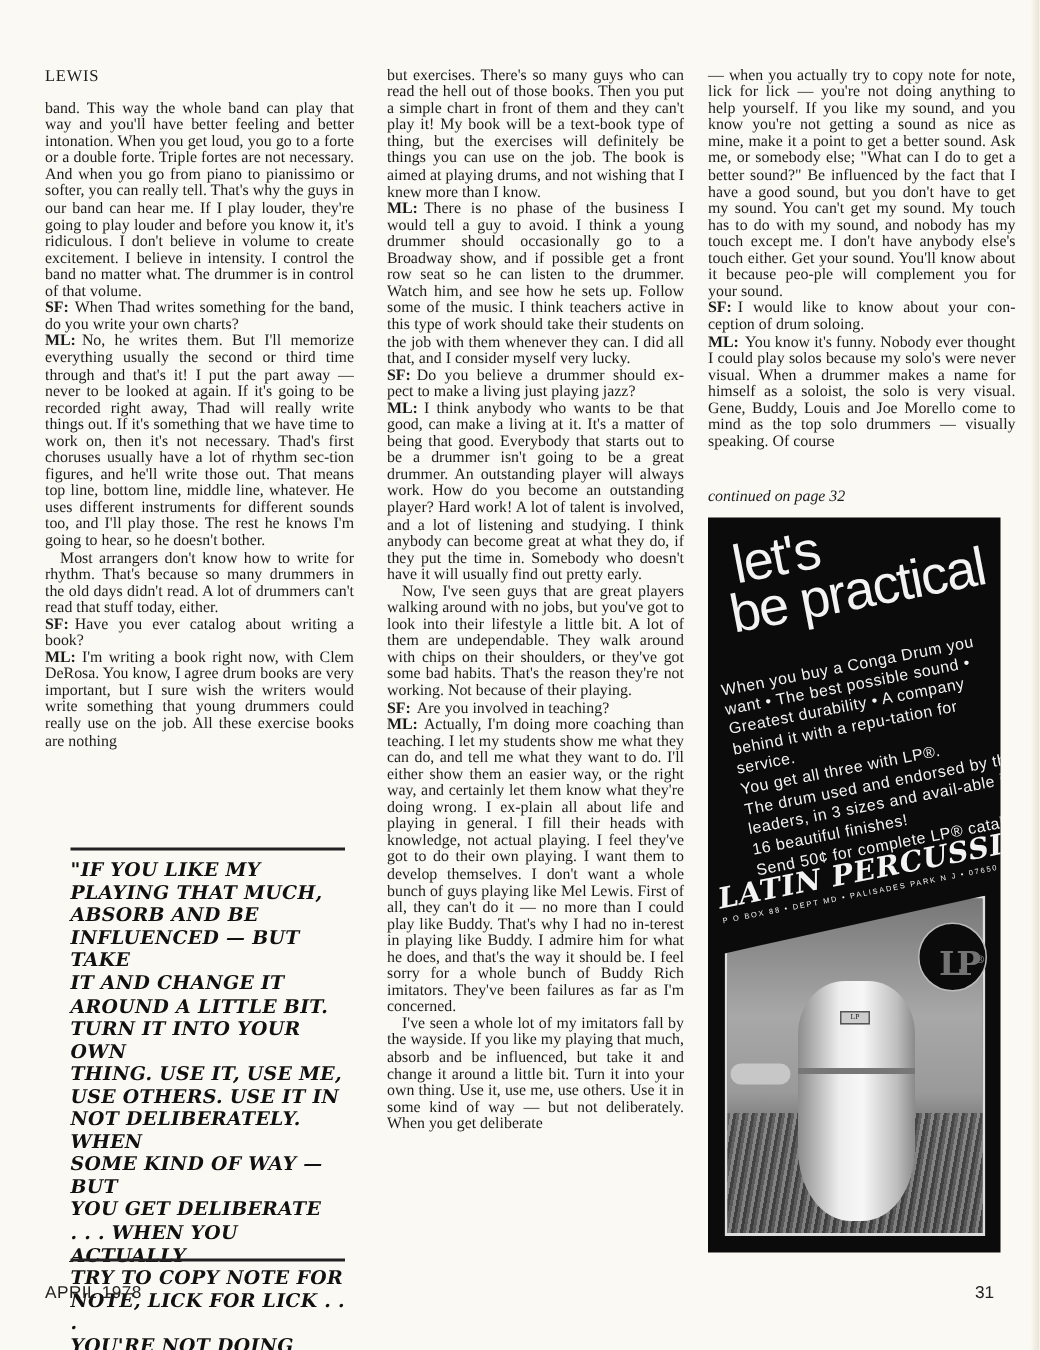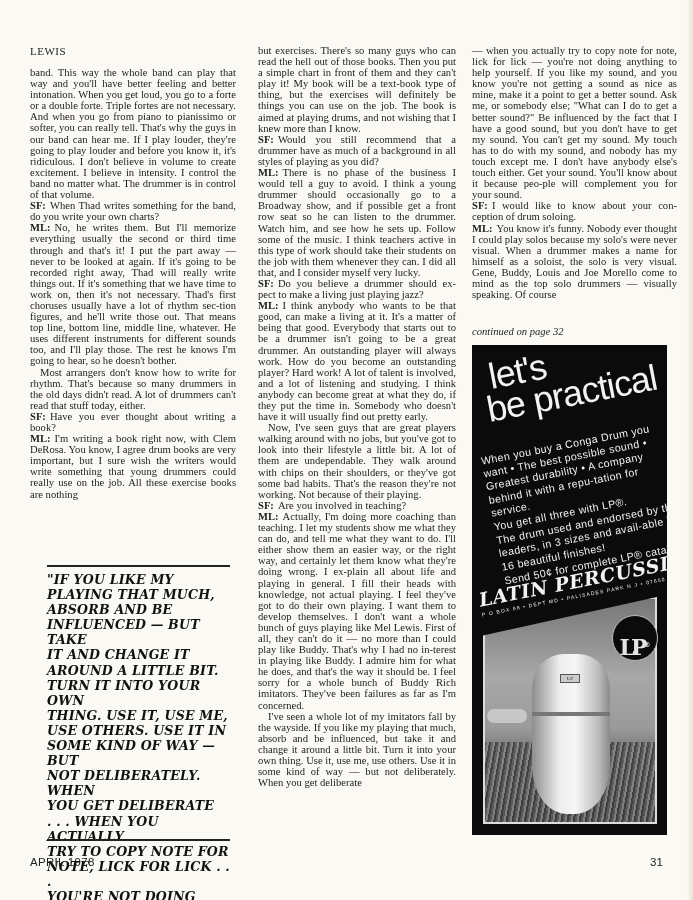--- a/index.html
+++ b/index.html
@@ -94,44 +94,43 @@
   }
   .ad-photo .drum .band {
     position: absolute; left: 0; top: 58px; width: 100%; height: 4px; background: #777;
   }
   .ad-photo .drum .badge {
     position: absolute; left: 28px; top: 20px; width: 18px; height: 7px; background: #ccc; border: 1px solid #555;
     font-size: 5px; line-height: 7px; text-align: center; color: #222; font-family: "Liberation Serif", serif;
   }
   .ad-logo {
     position: absolute; left: 140px; top: 270px; width: 44px; height: 44px; border-radius: 50%;
-    background: #0b0b0b; border: 1px solid #bbb; color: #e5e5e5;
-    font-family: "DejaVu Serif", serif; font-weight: bold; font-size: 22px; line-height: 58px; text-align: center;
+    background: #0b0b0b; border: 1px solid #bbb; color: #737373;
+    font-family: "DejaVu Serif", serif; font-weight: bold; font-size: 22px; line-height: 47px; text-align: right;
     letter-spacing: -4px;
   }
   .ad-logo sup { font-size: 7px; letter-spacing: 0; }
 </style>
 </head>
 <body>
 
 <div class="page-edge"></div>
 
 <div class="running-head">LEWIS</div>
 
 <div class="col col1">
     <p><span>band. This way the whole band can play that way and you'll have better feeling and better intonation. When you get loud, you go to a forte or a double forte. Triple fortes are not necessary. And when you go from piano to pianissimo or softer, you can really tell. That's why the guys in our band can hear me. If I play louder, they're going to play louder and before you know it, it's ridiculous. I don't believe in volume to create excitement. I believe in intensity. I control the band no matter what. The drummer is in control of that volume.</span></p>
     <p><span class="spk">SF:</span><span>When Thad writes something for the band, do you write your own charts?</span></p>
     <p><span class="spk">ML:</span><span>No, he writes them. But I'll memorize everything usually the second or third time through and that's it! I put the part away — never to be looked at again. If it's going to be recorded right away, Thad will really write things out. If it's something that we have time to work on, then it's not necessary. Thad's first choruses usually have a lot of rhythm sec-tion figures, and he'll write those out. That means top line, bottom line, middle line, whatever. He uses different instruments for different sounds too, and I'll play those. The rest he knows I'm going to hear, so he doesn't bother.</span></p>
     <p class="indent"><span>Most arrangers don't know how to write for rhythm. That's because so many drummers in the old days didn't read. A lot of drummers can't read that stuff today, either.</span></p>
-    <p><span class="spk">SF:</span><span>Have you ever thought about writing a book?</span></p>
+    <p><span class="spk">SF:</span><span>Have you ever catalog about writing a book?</span></p>
     <p><span class="spk">ML:</span><span>I'm writing a book right now, with Clem DeRosa. You know, I agree drum books are very important, but I sure wish the writers would write something that young drummers could really use on the job. All these exercise books are nothing</span></p>
   </div>
 <div class="col col2">
     <p><span>but exercises. There's so many guys who can read the hell out of those books. Then you put a simple chart in front of them and they can't play it! My book will be a text-book type of thing, but the exercises will definitely be things you can use on the job. The book is aimed at playing drums, and not wishing that I knew more than I know.</span></p>
-    <p><span class="spk">SF:</span><span>Would you still recommend that a drummer have as much of a background in all styles of playing as you did?</span></p>
     <p><span class="spk">ML:</span><span>There is no phase of the business I would tell a guy to avoid. I think a young drummer should occasionally go to a Broadway show, and if possible get a front row seat so he can listen to the drummer. Watch him, and see how he sets up. Follow some of the music. I think teachers active in this type of work should take their students on the job with them whenever they can. I did all that, and I consider myself very lucky.</span></p>
     <p><span class="spk">SF:</span><span>Do you believe a drummer should ex-pect to make a living just playing jazz?</span></p>
     <p><span class="spk">ML:</span><span>I think anybody who wants to be that good, can make a living at it. It's a matter of being that good. Everybody that starts out to be a drummer isn't going to be a great drummer. An outstanding player will always work. How do you become an outstanding player? Hard work! A lot of talent is involved, and a lot of listening and studying. I think anybody can become great at what they do, if they put the time in. Somebody who doesn't have it will usually find out pretty early.</span></p>
     <p class="indent"><span>Now, I've seen guys that are great players walking around with no jobs, but you've got to look into their lifestyle a little bit. A lot of them are undependable. They walk around with chips on their shoulders, or they've got some bad habits. That's the reason they're not working. Not because of their playing.</span></p>
     <p><span class="spk">SF:</span><span>Are you involved in teaching?</span></p>
     <p><span class="spk">ML:</span><span>Actually, I'm doing more coaching than teaching. I let my students show me what they can do, and tell me what they want to do. I'll either show them an easier way, or the right way, and certainly let them know what they're doing wrong. I ex-plain all about life and playing in general. I fill their heads with knowledge, not actual playing. I feel they've got to do their own playing. I want them to develop themselves. I don't want a whole bunch of guys playing like Mel Lewis. First of all, they can't do it — no more than I could play like Buddy. That's why I had no in-terest in playing like Buddy. I admire him for what he does, and that's the way it should be. I feel sorry for a whole bunch of Buddy Rich imitators. They've been failures as far as I'm concerned.</span></p>
     <p class="indent"><span>I've seen a whole lot of my imitators fall by the wayside. If you like my playing that much, absorb and be influenced, but take it and change it around a little bit. Turn it into your own thing. Use it, use me, use others. Use it in some kind of way — but not deliberately. When you get deliberate</span></p>
   </div>
 <div class="col col3">
 <p><span>— when you actually try to copy note for note, lick for lick — you're not doing anything to help yourself. If you like my sound, and you know you're not getting a sound as nice as mine, make it a point to get a better sound. Ask me, or somebody else; "What can I do to get a better sound?" Be influenced by the fact that I have a good sound, but you don't have to get my sound. You can't get my sound. My touch has to do with my sound, and nobody has my touch except me. I don't have anybody else's touch either. Get your sound. You'll know about it because peo-ple will complement you for your sound.</span></p>
@@ -144,22 +143,22 @@
 <div class="pull-quote">
     <div>"IF YOU LIKE MY</div>
     <div>PLAYING THAT MUCH,</div>
     <div>ABSORB AND BE</div>
     <div>INFLUENCED — BUT TAKE</div>
     <div>IT AND CHANGE IT</div>
     <div>AROUND A LITTLE BIT.</div>
     <div>TURN IT INTO YOUR OWN</div>
     <div>THING. USE IT, USE ME,</div>
     <div>USE OTHERS. USE IT IN</div>
+    <div>NOT DELIBERATELY. WHEN</div>
     <div>SOME KIND OF WAY — BUT</div>
-    <div>NOT DELIBERATELY. WHEN</div>
     <div>YOU GET DELIBERATE</div>
     <div>. . . WHEN YOU ACTUALLY</div>
     <div>TRY TO COPY NOTE FOR</div>
     <div>NOTE, LICK FOR LICK . . .</div>
     <div>YOU'RE NOT DOING</div>
   </div>
 <div class="rule" style="top:839px;"></div>
 
 <div class="ad">
   <div class="ad-headline">

